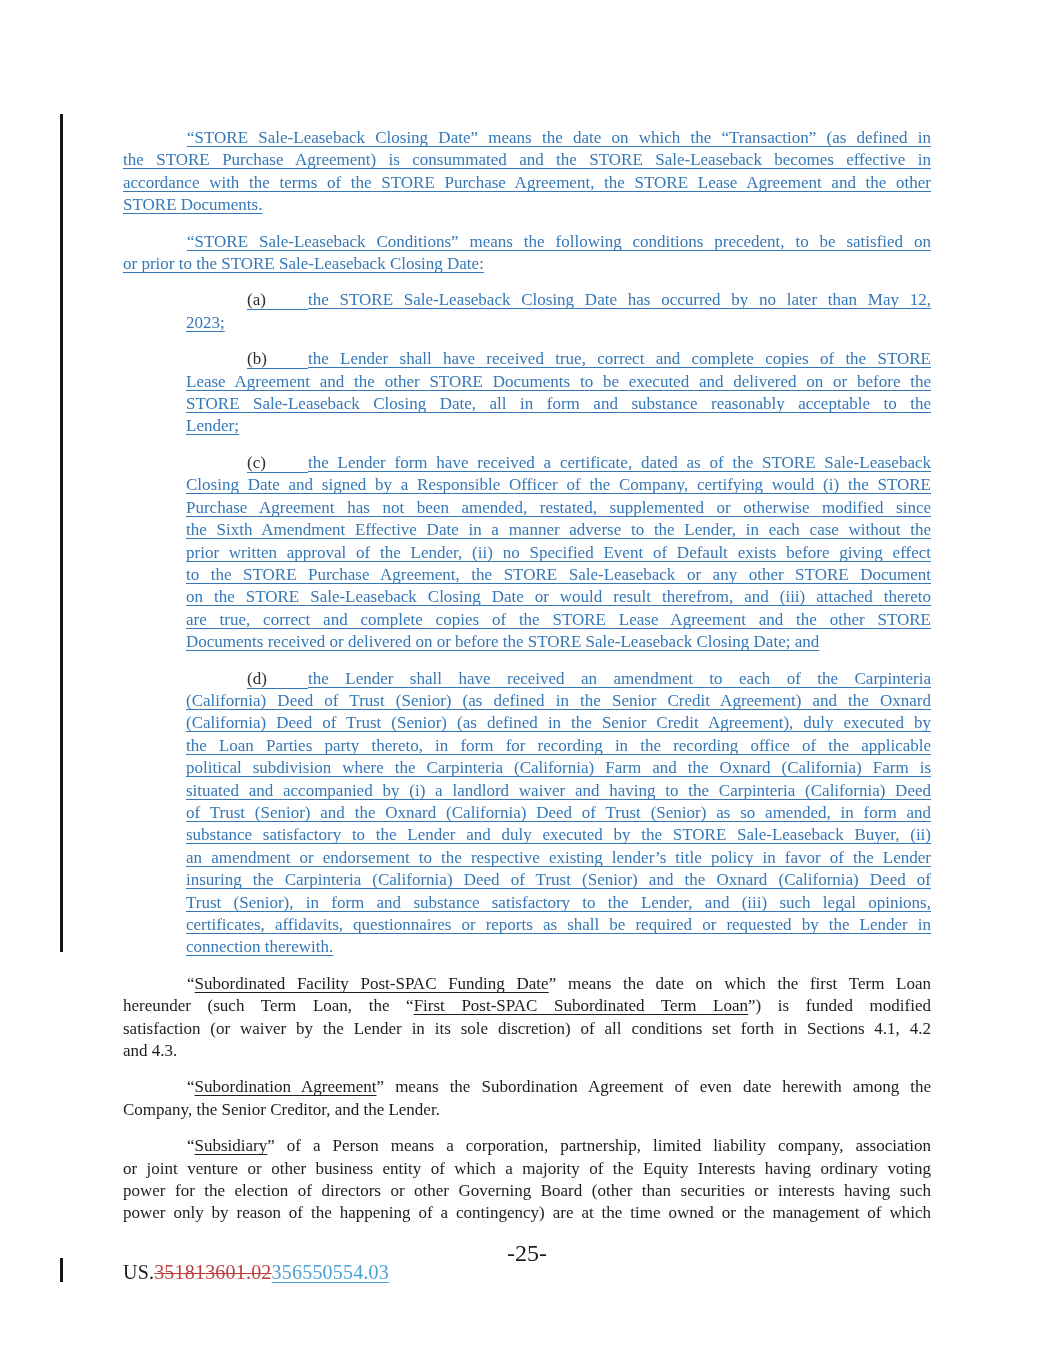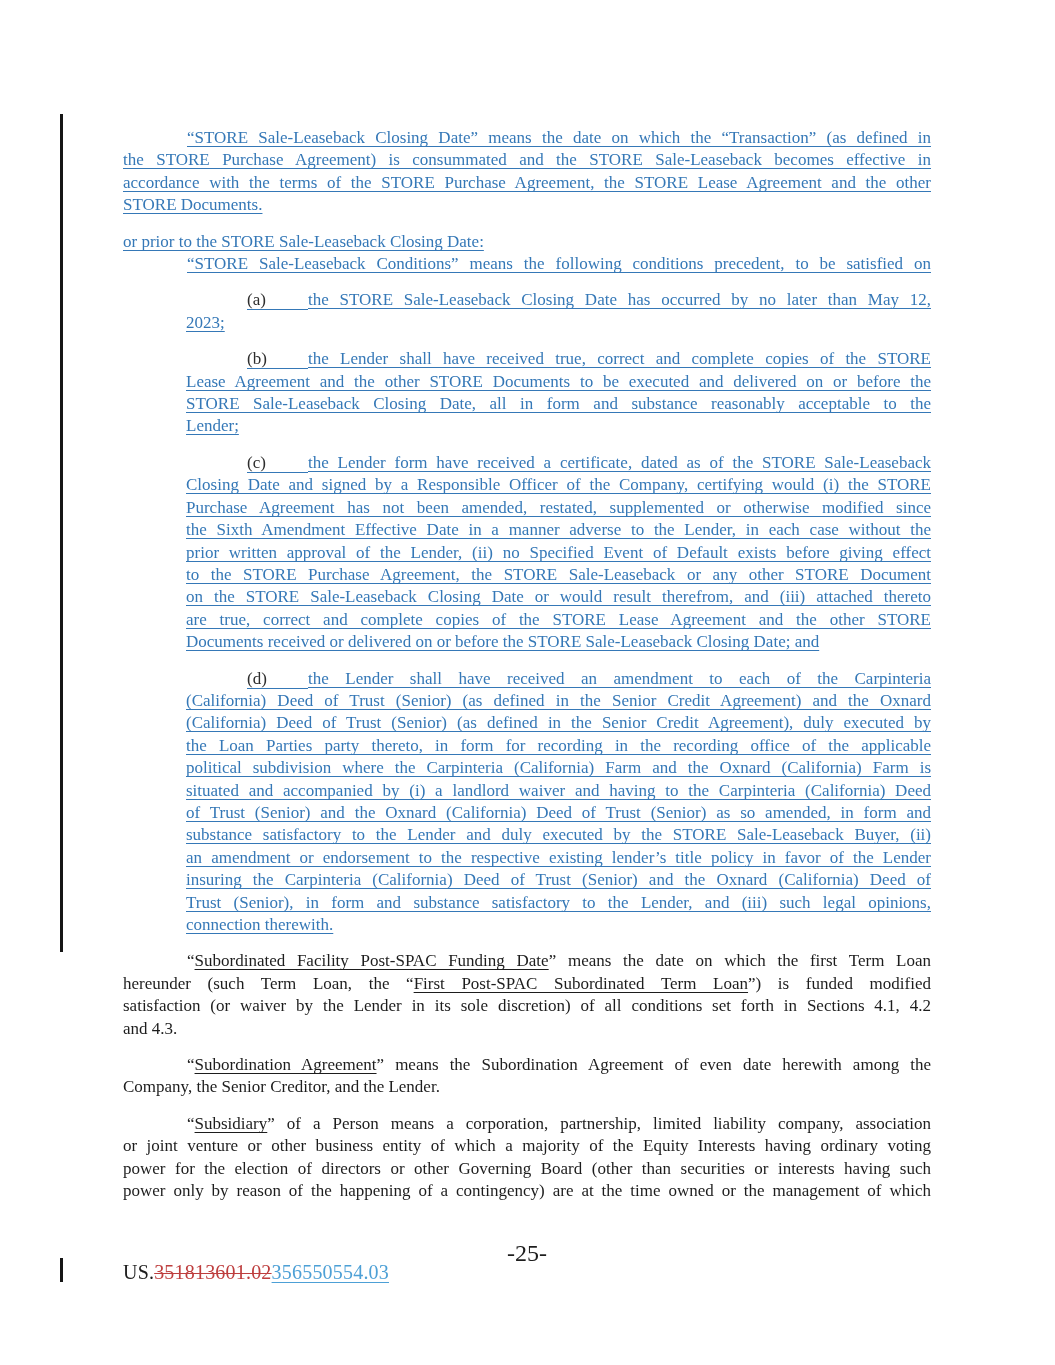--- a/index.html
+++ b/index.html
@@ -81,22 +81,22 @@
   <div class="change-bar bar-footer"></div>
 
   <div class="content" id="doc-body">
       <div class="para ins body">
         <span class="line first"><span>“STORE Sale-Leaseback Closing Date” means the date on which the “Transaction” (as defined in</span></span>
         <span class="line"><span>the STORE Purchase Agreement) is consummated and the STORE Sale-Leaseback becomes effective in</span></span>
         <span class="line"><span>accordance with the terms of the STORE Purchase Agreement, the STORE Lease Agreement and the other</span></span>
         <span class="line last"><span>STORE Documents.</span></span>
       </div>
       <div class="para ins body">
+        <span class="line first"><span>“STORE Sale-Leaseback Conditions” means the following conditions precedent, to be satisfied on</span></span>
         <span class="line last"><span>or prior to the STORE Sale-Leaseback Closing Date:</span></span>
-        <span class="line first"><span>“STORE Sale-Leaseback Conditions” means the following conditions precedent, to be satisfied on</span></span>
       </div>
       <div class="para ins sub">
         <span class="line first"><span class="lbl">(a)</span><span>the STORE Sale-Leaseback Closing Date has occurred by no later than May 12,</span></span>
         <span class="line last"><span>2023;</span></span>
       </div>
       <div class="para ins sub">
         <span class="line first"><span class="lbl">(b)</span><span>the Lender shall have received true, correct and complete copies of the STORE</span></span>
         <span class="line"><span>Lease Agreement and the other STORE Documents to be executed and delivered on or before the</span></span>
         <span class="line"><span>STORE Sale-Leaseback Closing Date, all in form and substance reasonably acceptable to the</span></span>
         <span class="line last"><span>Lender;</span></span>
@@ -117,20 +117,21 @@
         <span class="line"><span>(California) Deed of Trust (Senior) (as defined in the Senior Credit Agreement) and the Oxnard</span></span>
         <span class="line"><span>(California) Deed of Trust (Senior) (as defined in the Senior Credit Agreement), duly executed by</span></span>
         <span class="line"><span>the Loan Parties party thereto, in form for recording in the recording office of the applicable</span></span>
         <span class="line"><span>political subdivision where the Carpinteria (California) Farm and the Oxnard (California) Farm is</span></span>
         <span class="line"><span>situated and accompanied by (i) a landlord waiver and having to the Carpinteria (California) Deed</span></span>
         <span class="line"><span>of Trust (Senior) and the Oxnard (California) Deed of Trust (Senior) as so amended, in form and</span></span>
         <span class="line"><span>substance satisfactory to the Lender and duly executed by the STORE Sale-Leaseback Buyer, (ii)</span></span>
         <span class="line"><span>an amendment or endorsement to the respective existing lender’s title policy in favor of the Lender</span></span>
         <span class="line"><span>insuring the Carpinteria (California) Deed of Trust (Senior) and the Oxnard (California) Deed of</span></span>
         <span class="line"><span>Trust (Senior), in form and substance satisfactory to the Lender, and (iii) such legal opinions,</span></span>
+        <span class="line"><span>certificates, affidavits, questionnaires or reports as shall be required or requested by the Lender in</span></span>
         <span class="line last"><span>connection therewith.</span></span>
       </div>
       <div class="para normal body">
         <span class="line first"><span>“</span><span class="u">Subordinated Facility Post-SPAC Funding Date</span><span>” means the date on which the first Term Loan</span></span>
         <span class="line"><span>hereunder (such Term Loan, the “</span><span class="u">First Post-SPAC Subordinated Term Loan</span><span>”) is funded modified</span></span>
         <span class="line"><span>satisfaction (or waiver by the Lender in its sole discretion) of all conditions set forth in Sections 4.1, 4.2</span></span>
         <span class="line last"><span>and 4.3.</span></span>
       </div>
       <div class="para normal body">
         <span class="line first"><span>“</span><span class="u">Subordination Agreement</span><span>” means the Subordination Agreement of even date herewith among the</span></span>

